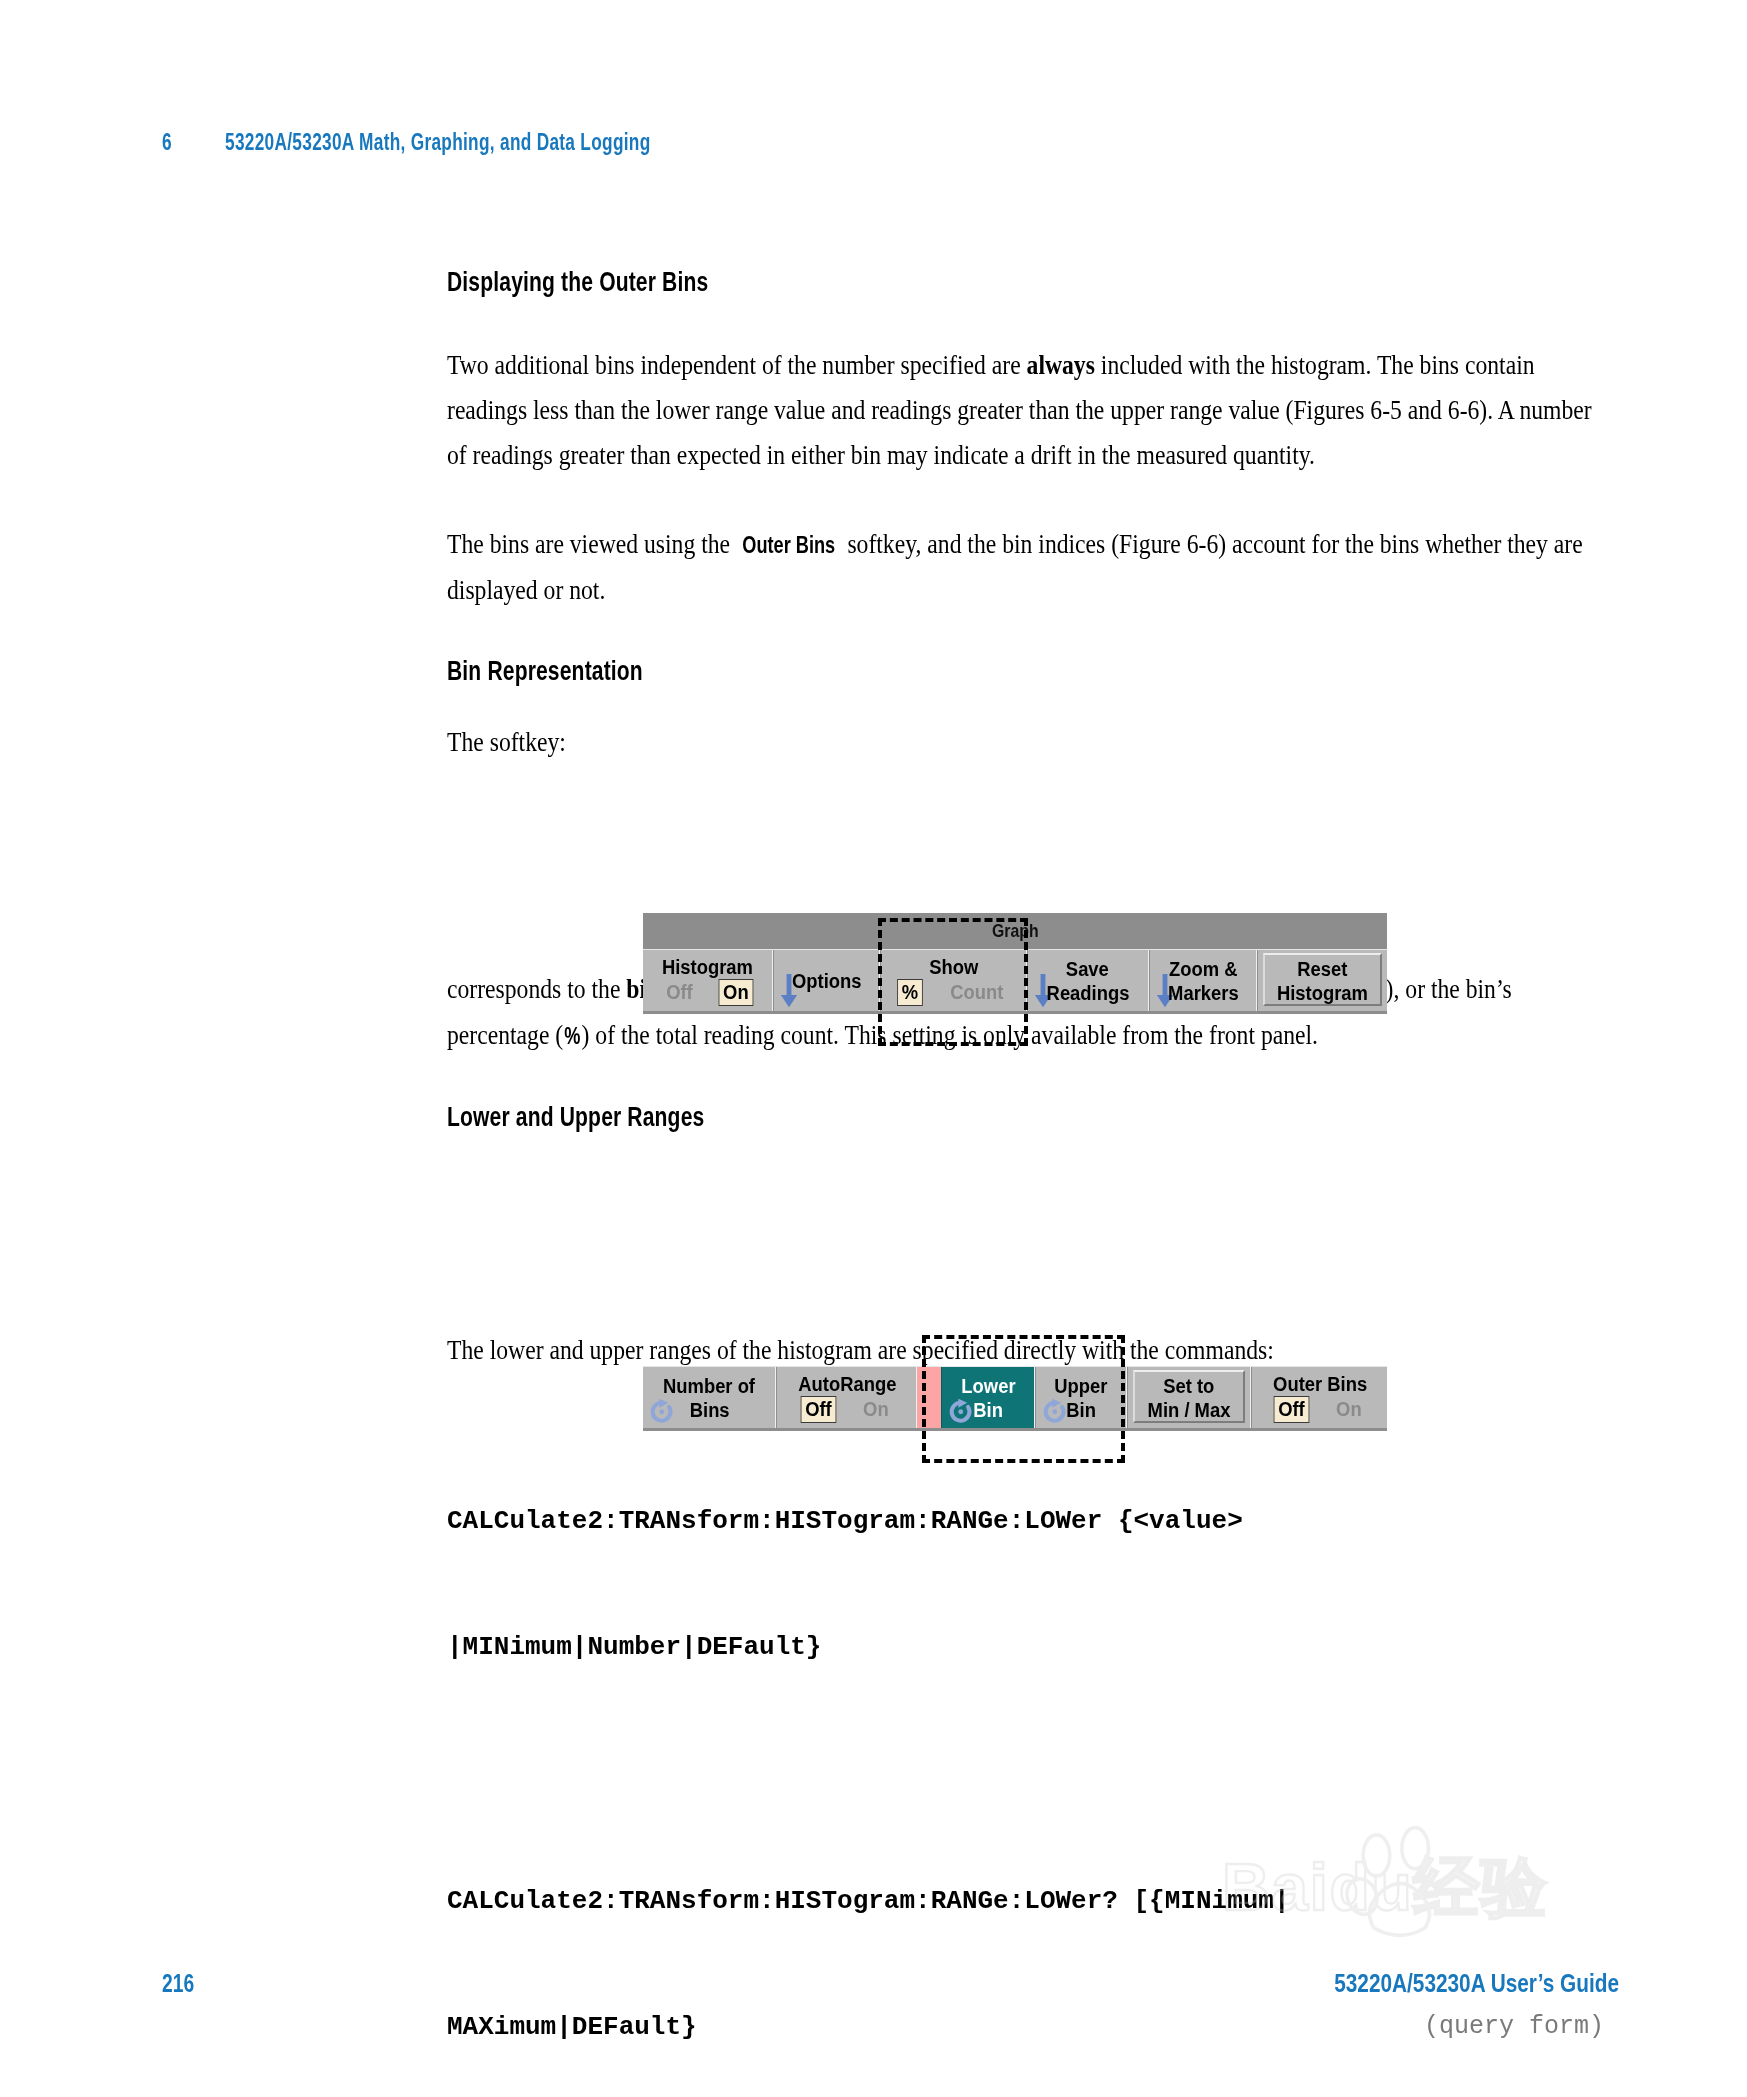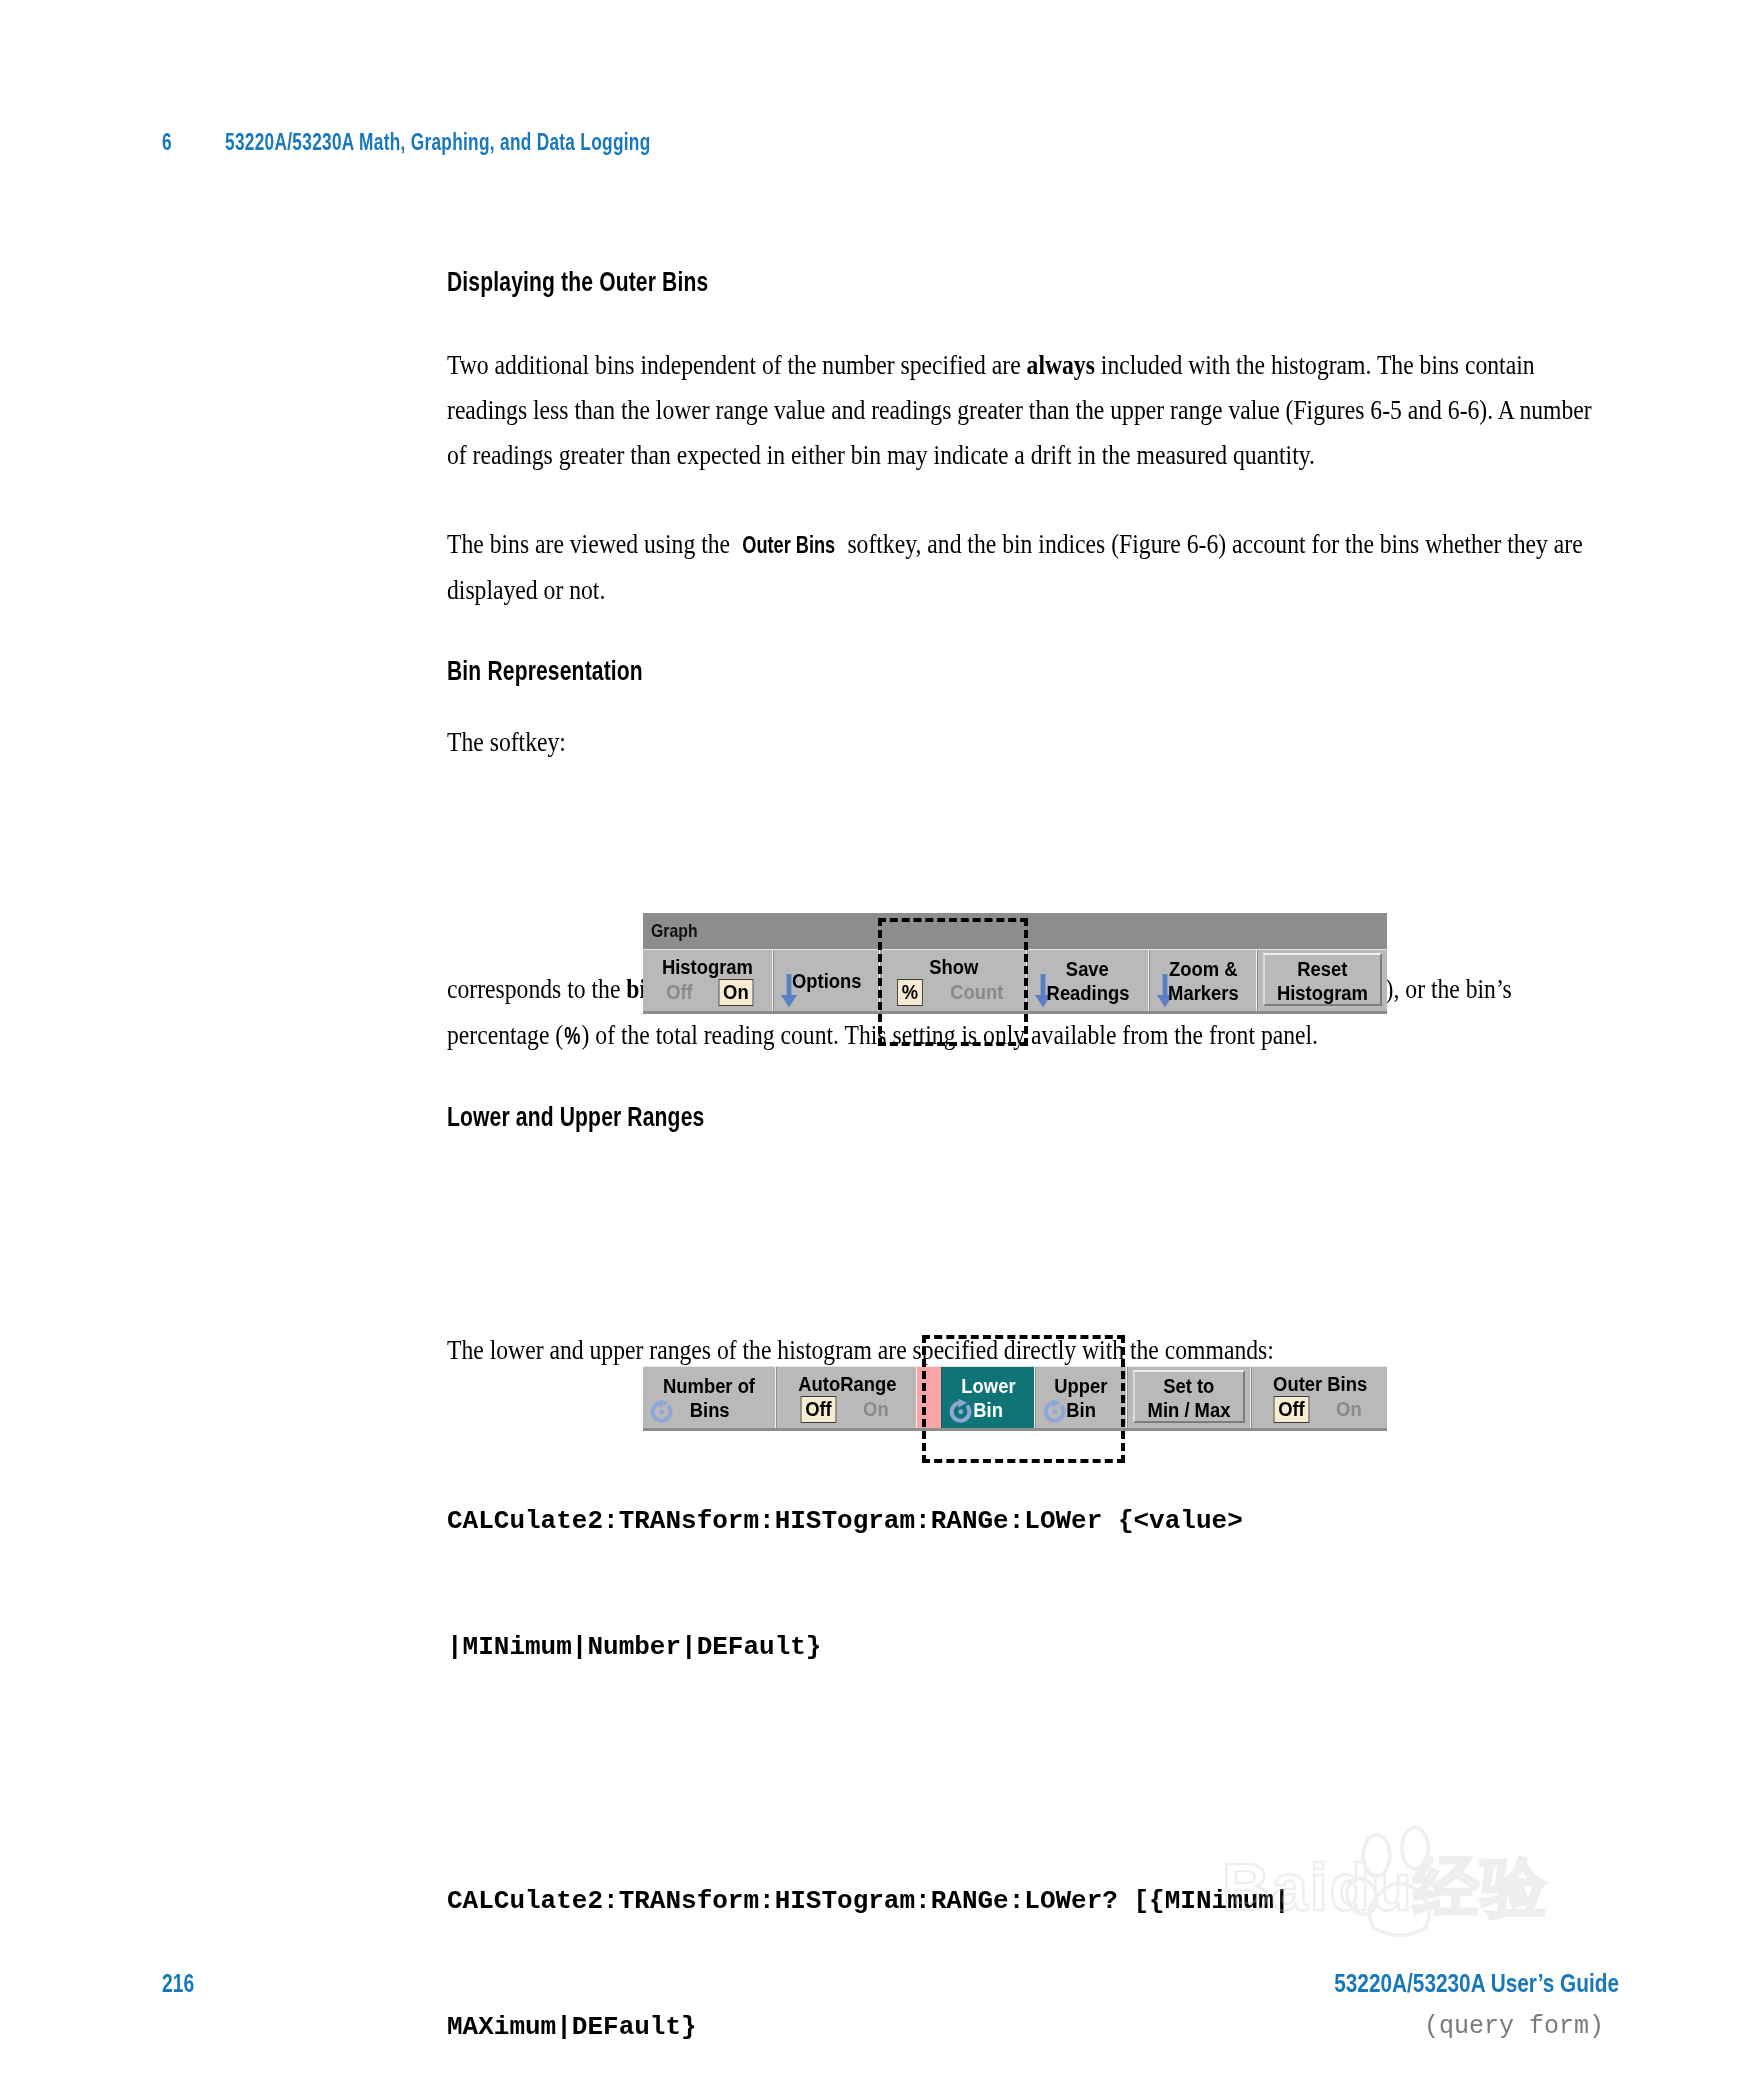--- a/index.html
+++ b/index.html
@@ -125,20 +125,21 @@
     height: 36px;
     background: #8d8d8d;
     font-family: "Liberation Sans", sans-serif;
     font-weight: bold;
     font-size: 18.6px;
     color: #111;
     display: flex;
     align-items: center;
     padding-left: 8px;
     transform-origin: left center;
+    justify-content: center;
   }
   .softbar-title span {
     display: inline-block;
     transform: scaleX(0.85);
     transform-origin: left center;
   }
   .softkeys {
     display: flex;
     height: 61px;
     border-top: 1.6px solid #e6e6e6;

